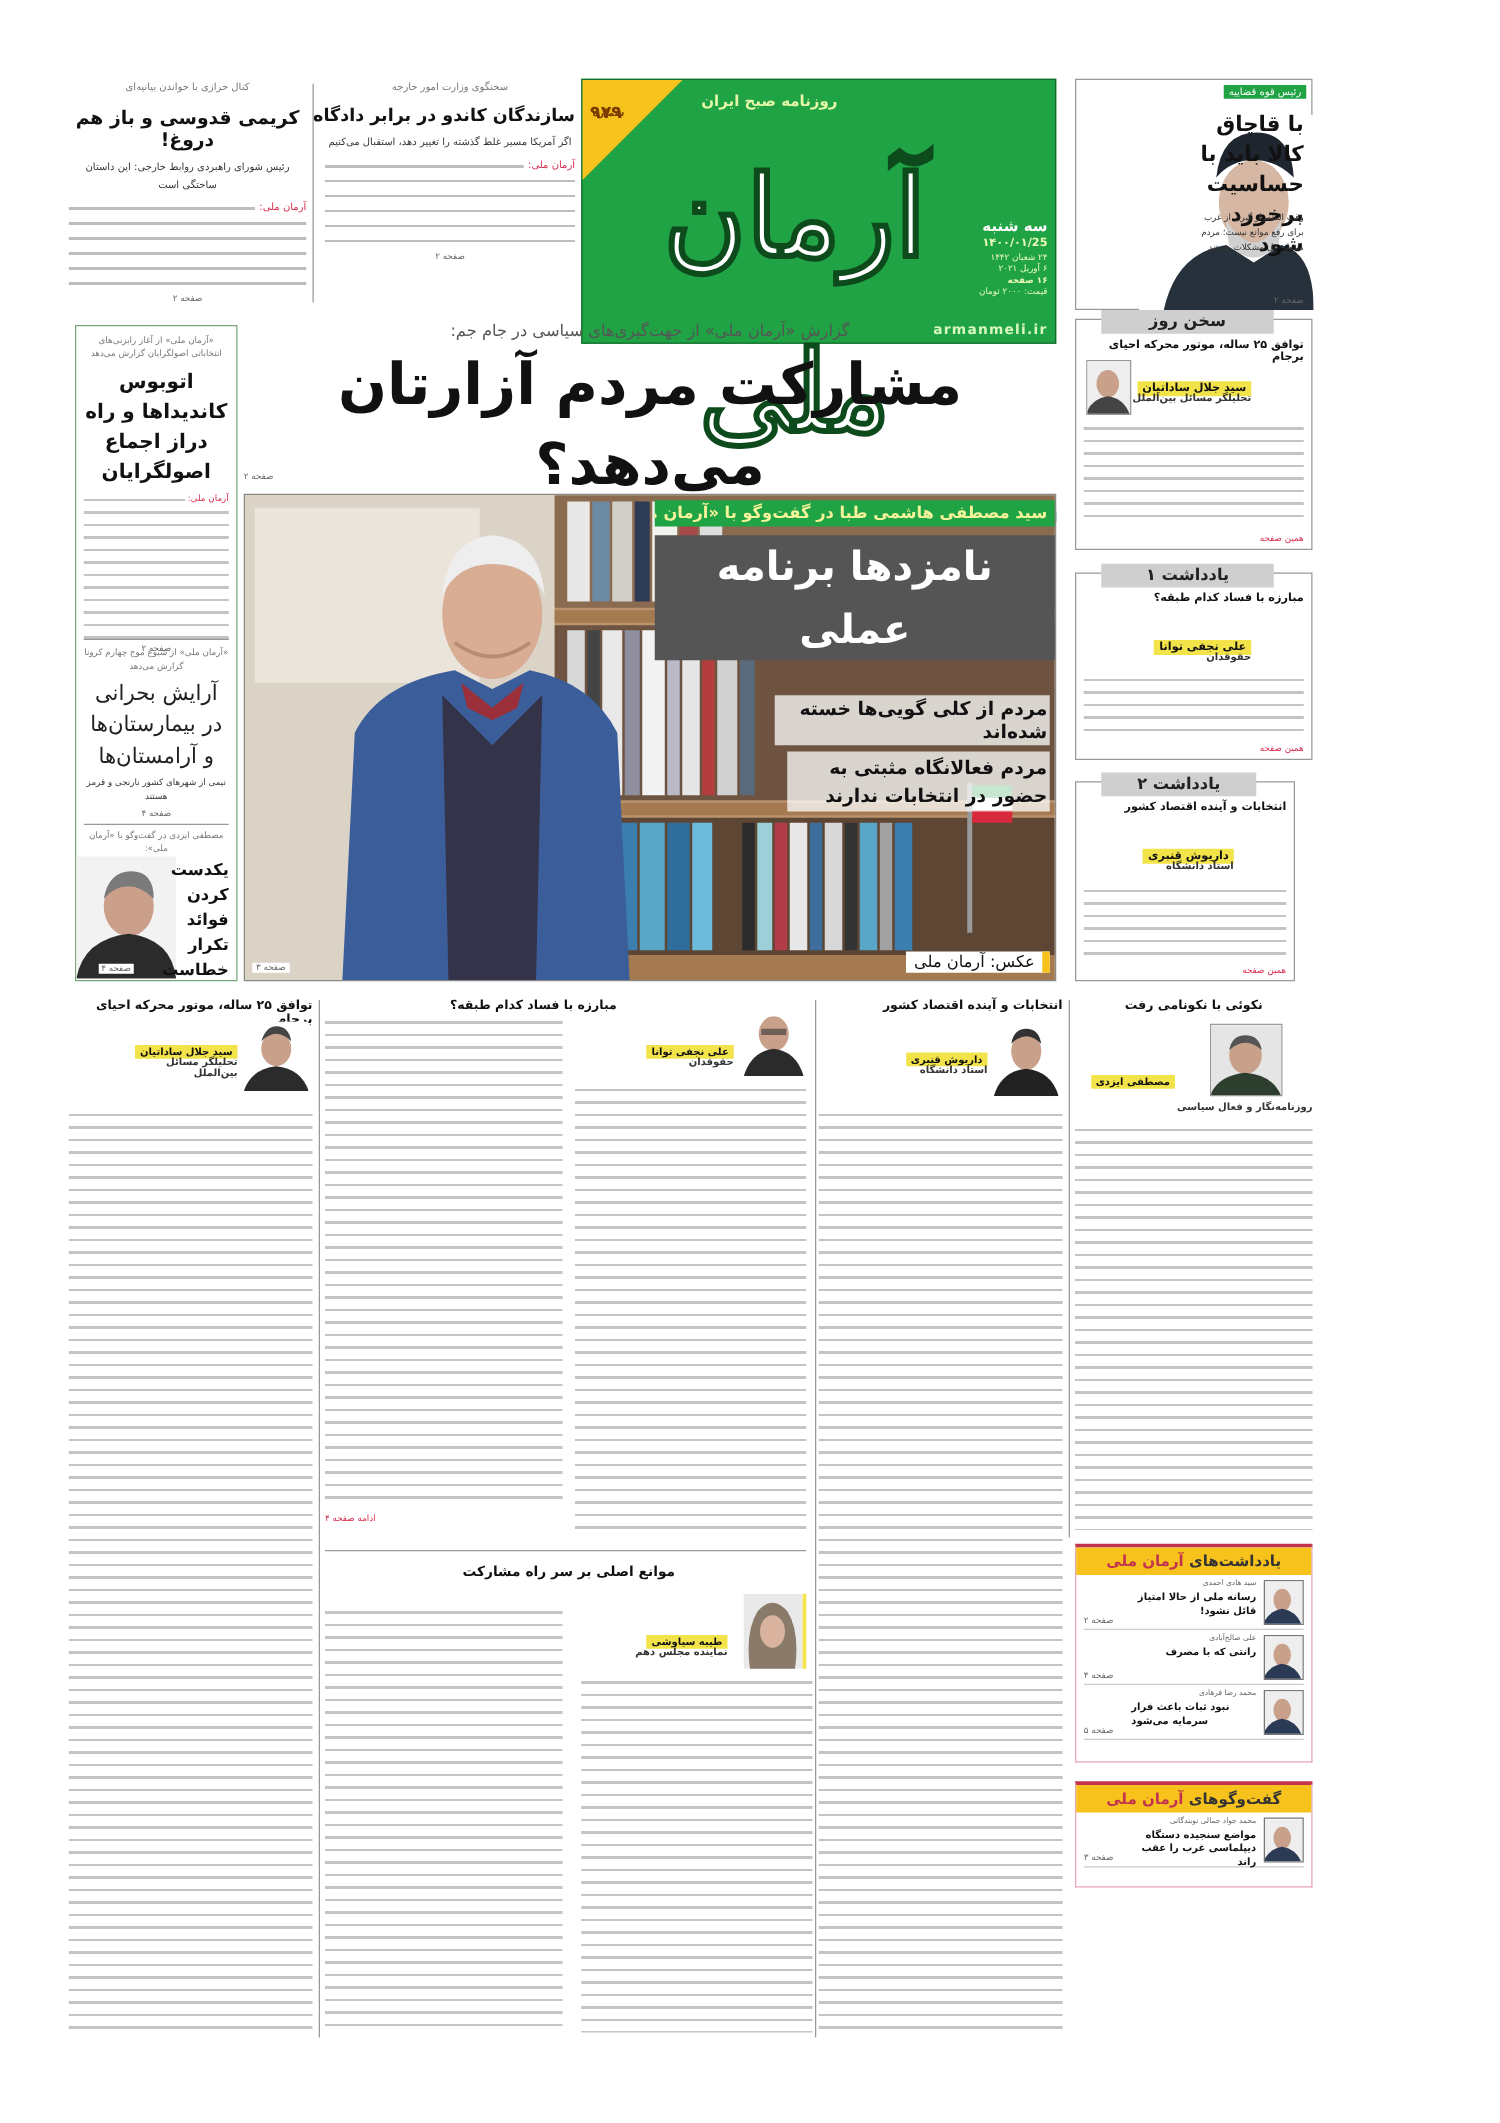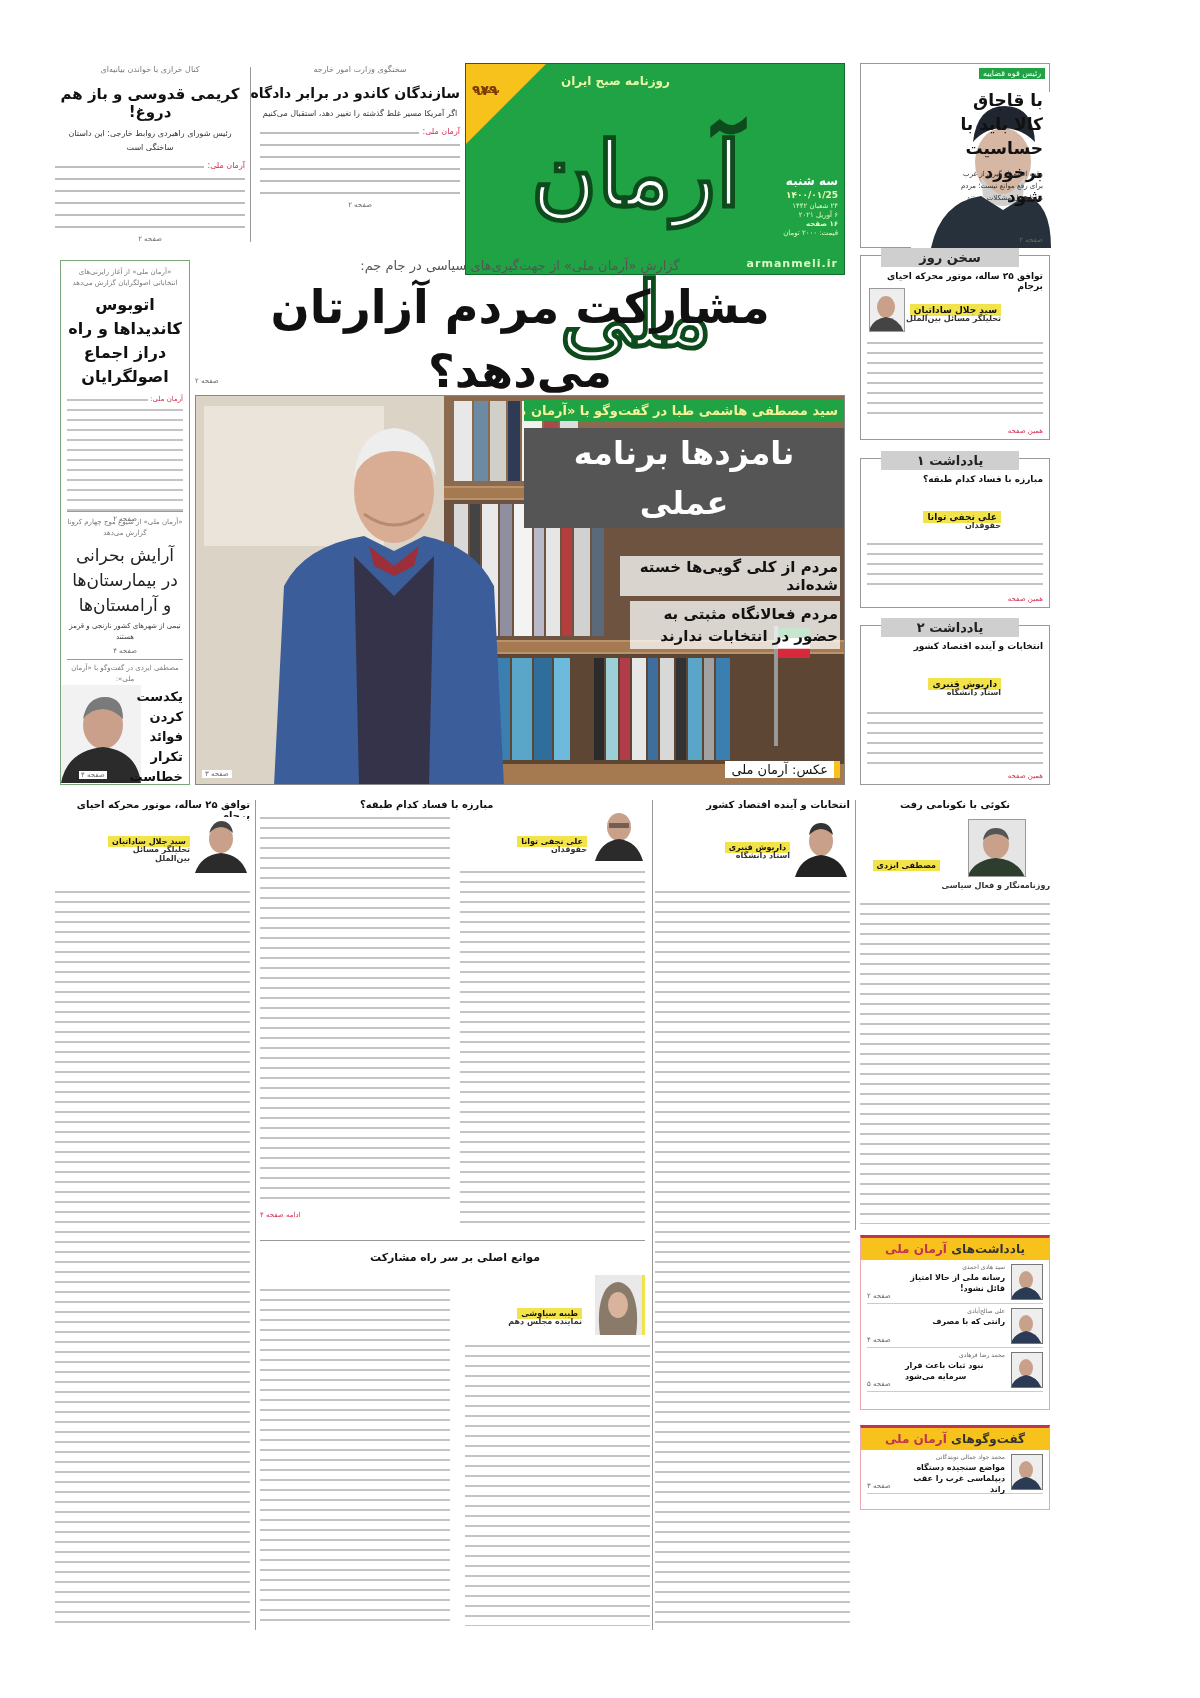--- a/index.html
+++ b/index.html
@@ -209,21 +209,21 @@
 
   <div class="box" style="left:805px;top:403px;width:190px;height:150px;">
     <div class="grey-head" style="margin:-8px 30px 0 20px">یادداشت ۱</div>
     <div class="headline" style="font-size:9px;margin-top:4px;text-align:right;padding:0 6px">مبارزه با فساد کدام طبقه؟</div>
     <div style="position:absolute;right:48px;top:46px"><span class="tag-yellow">علی نجفی توانا</span></div>
     <div style="position:absolute;right:48px;top:62px;font-size:8px;font-weight:bold;color:#333">حقوقدان</div>
     <div class="lines-dense" style="position:absolute;right:6px;left:6px;top:80px;height:48px"></div>
     <div class="red" style="position:absolute;right:6px;bottom:4px;font-size:7px">همین صفحه</div>
   </div>
 
-  <div class="box" style="left:805px;top:570px;width:190px;height:160px;">
+  <div class="box" style="left:805px;top:570px;width:176px;height:160px;">
     <div class="grey-head" style="margin:-8px 30px 0 20px">یادداشت ۲</div>
     <div class="headline" style="font-size:9px;margin-top:4px;text-align:right;padding:0 6px">انتخابات و آینده اقتصاد کشور</div>
     <div style="position:absolute;right:48px;top:46px"><span class="tag-yellow">داریوش قنبری</span></div>
     <div style="position:absolute;right:48px;top:62px;font-size:8px;font-weight:bold;color:#333">استاد دانشگاه</div>
     <div class="lines-dense" style="position:absolute;right:6px;left:6px;top:82px;height:56px"></div>
     <div class="red" style="position:absolute;right:6px;bottom:4px;font-size:7px">همین صفحه</div>
   </div>
 
   <div class="abs" style="left:805px;top:740px;width:190px;height:435px;">
     <div class="headline" style="font-size:10px;text-align:center;margin-top:4px">نکوئی با نکونامی رفت</div>

